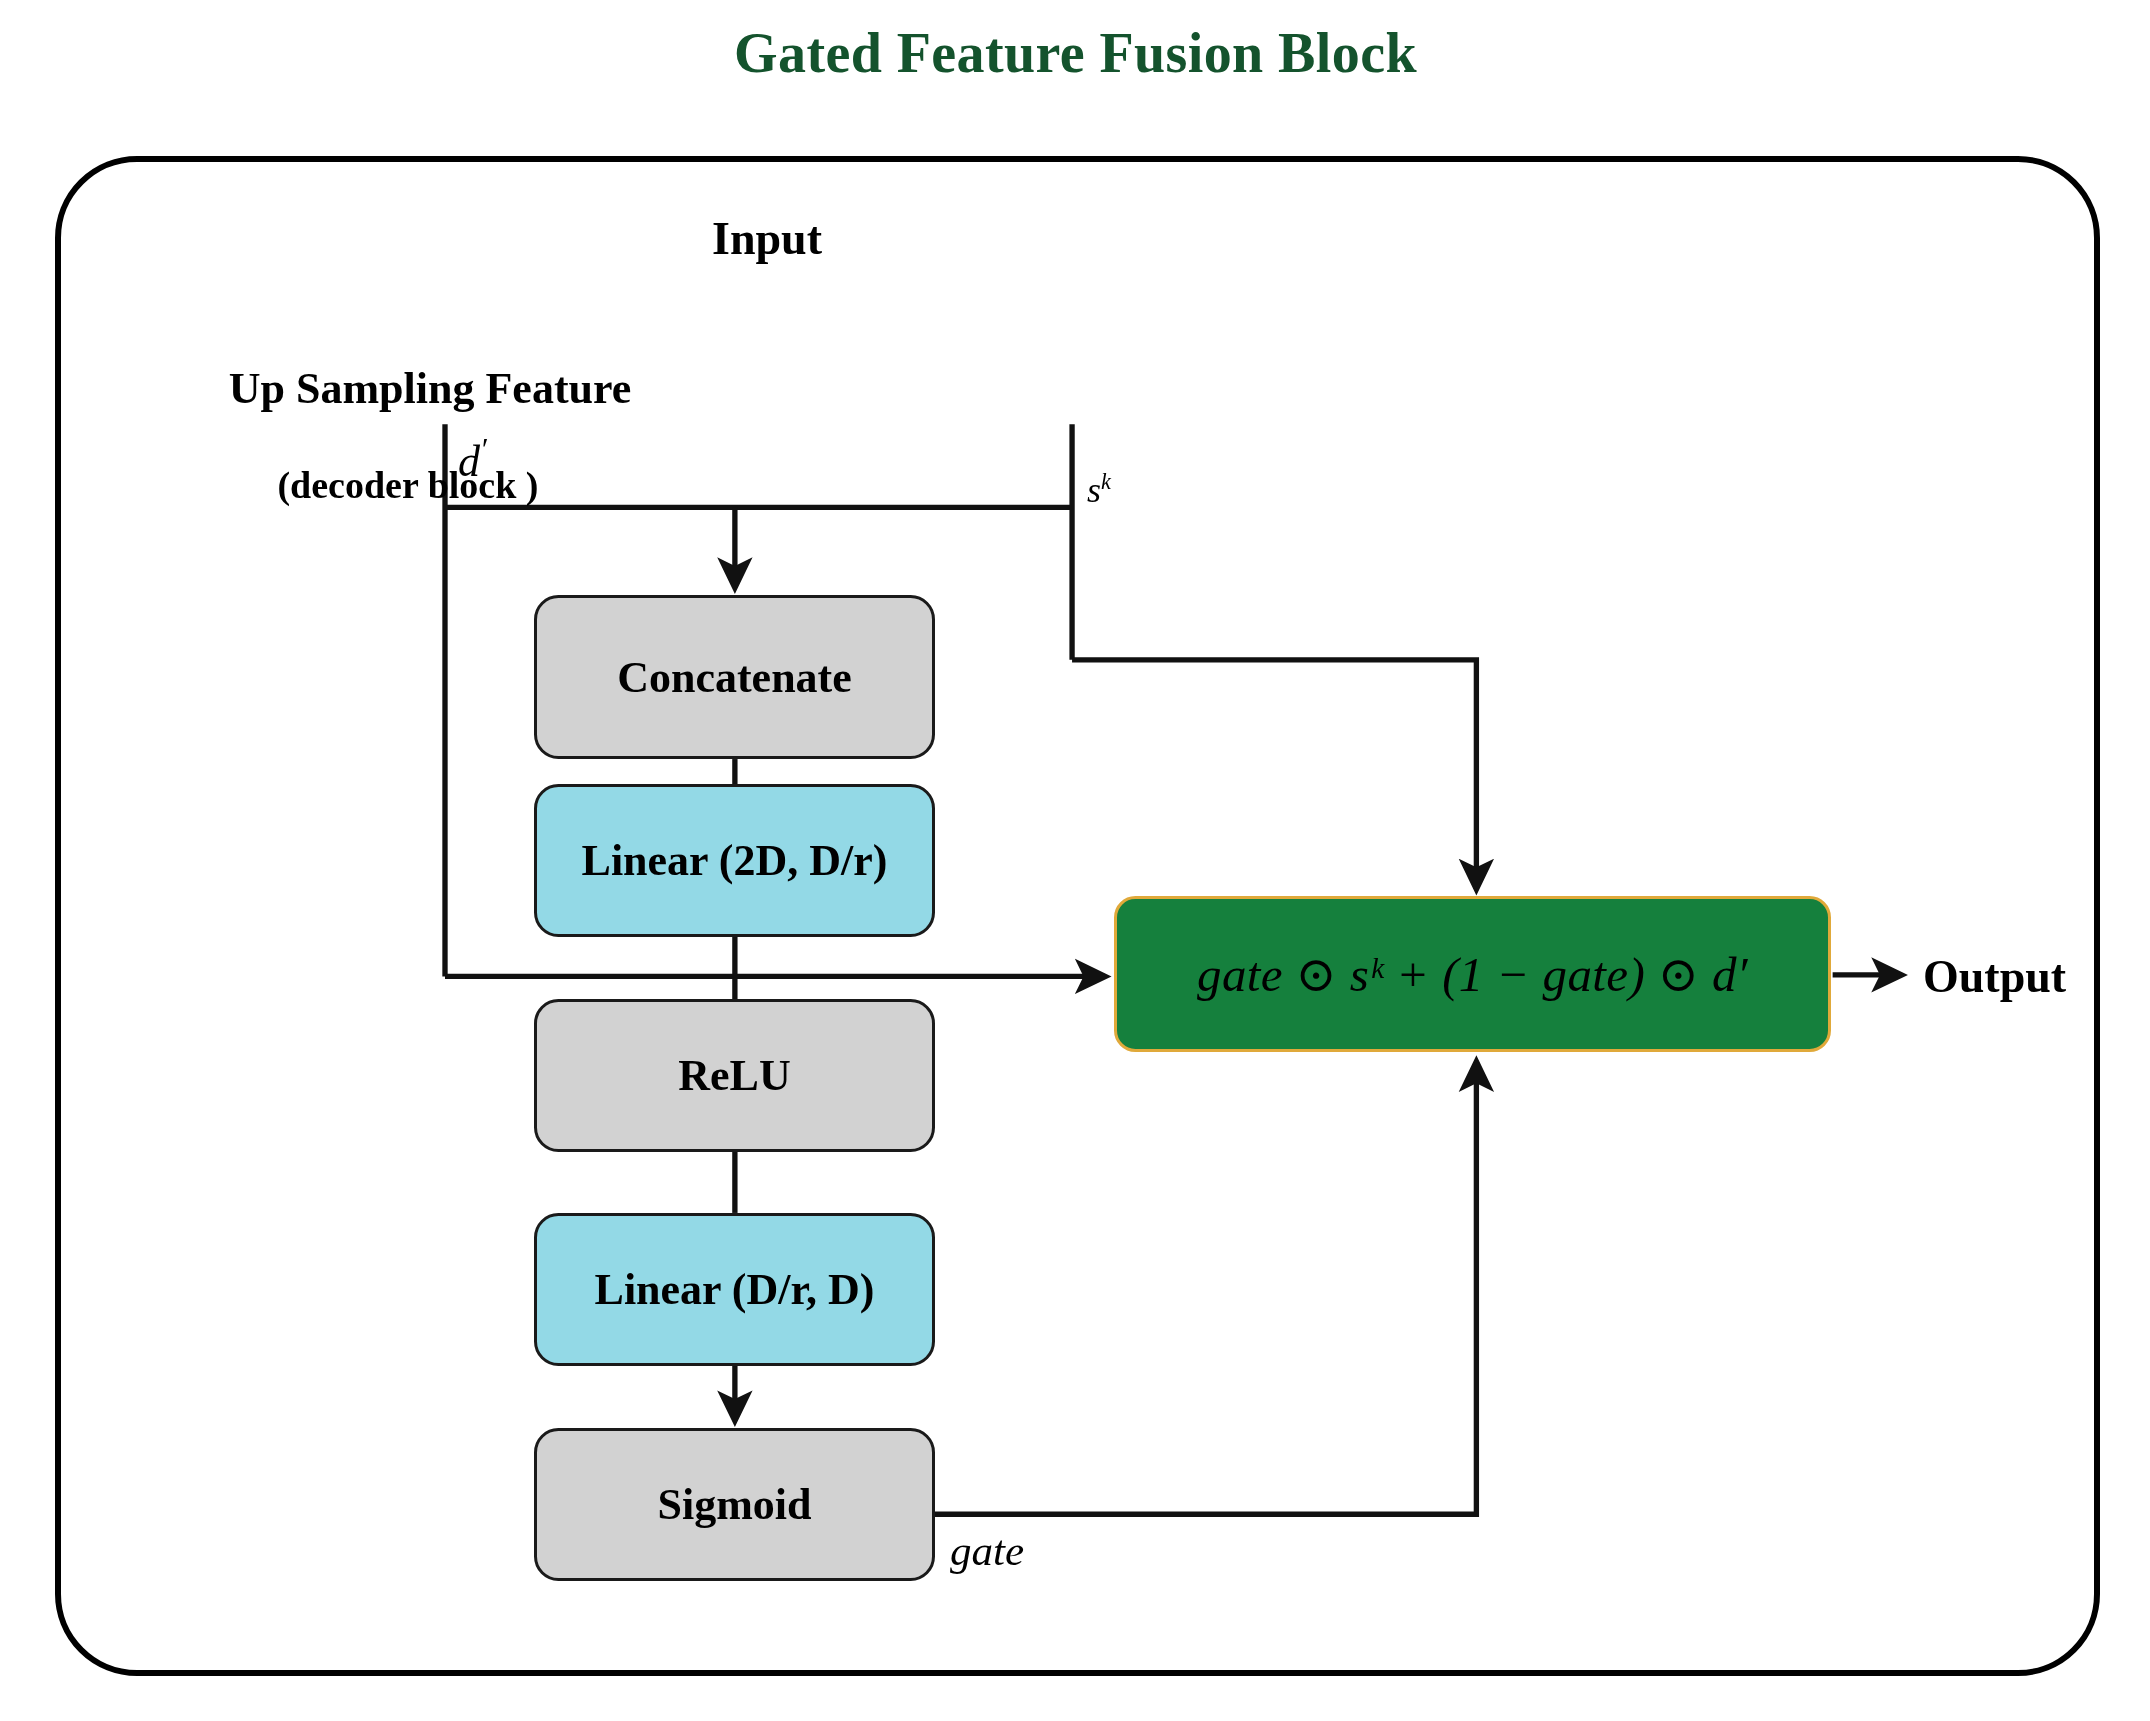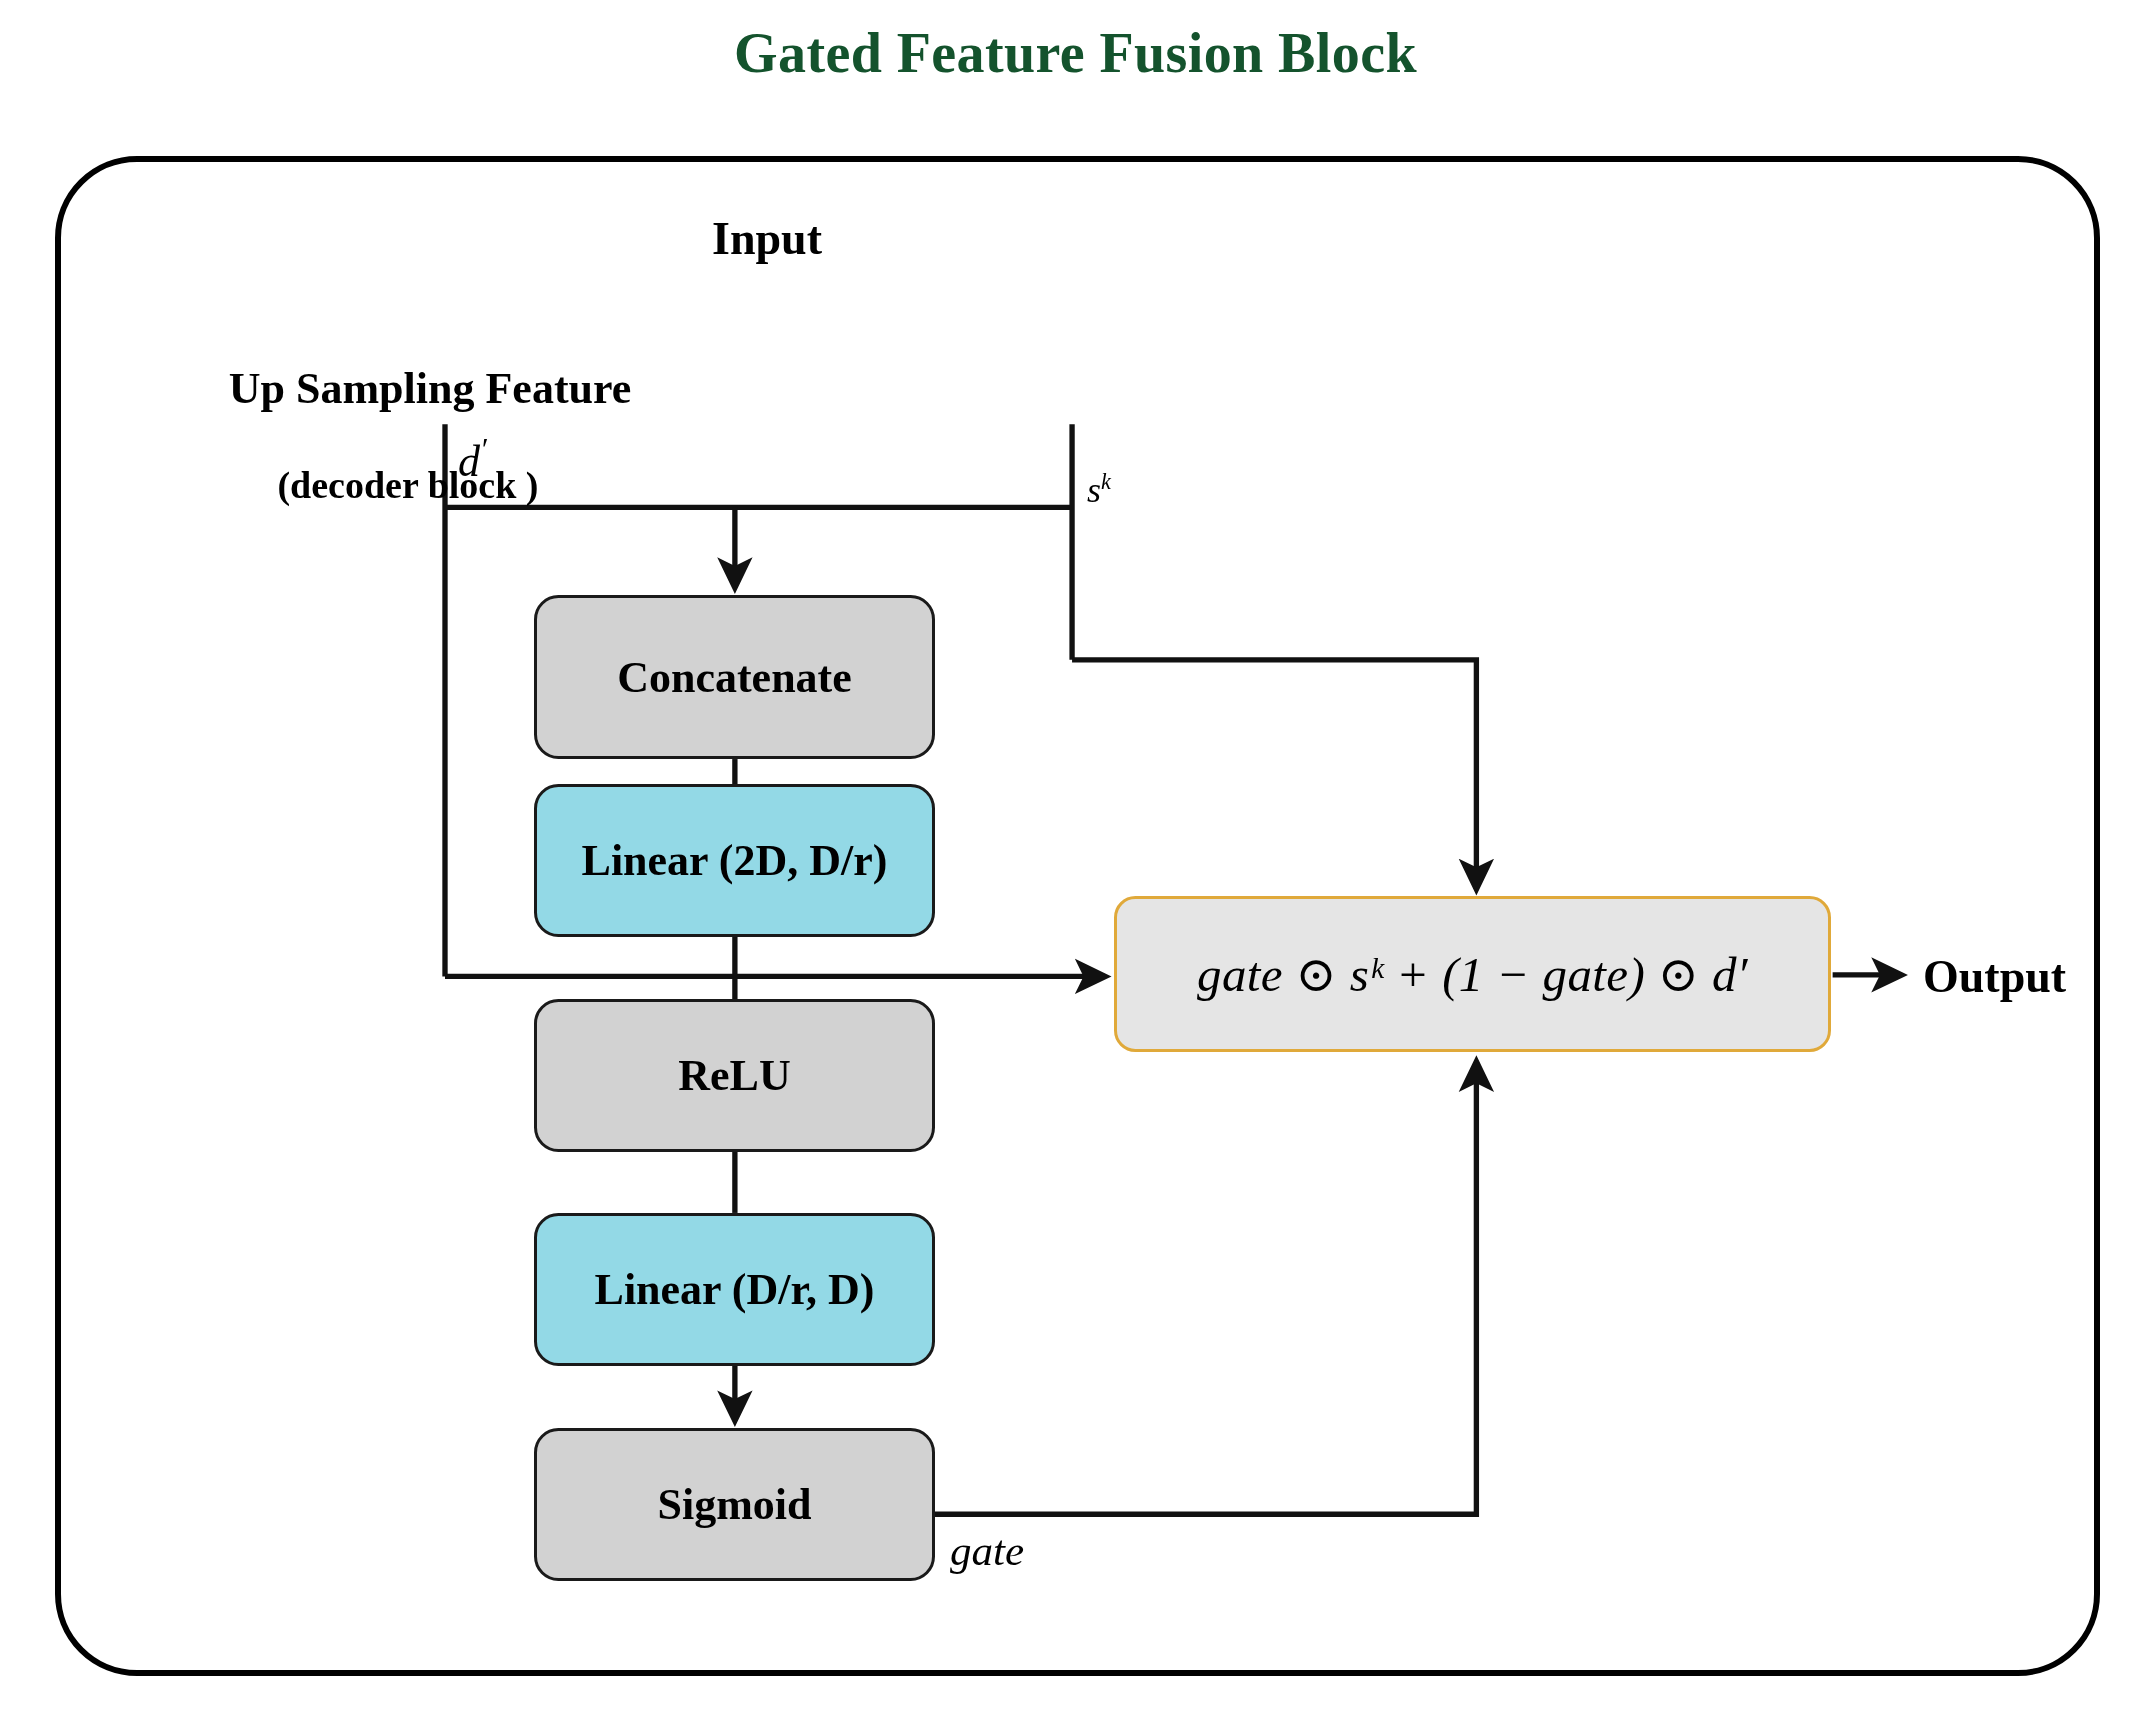--- a/index.html
+++ b/index.html
@@ -124,21 +124,21 @@
   #box-linear-1    { left: 534px; top: 784px; width: 401px; height: 153px; }
   #box-relu        { left: 534px; top: 999px; width: 401px; height: 153px; }
   #box-linear-2    { left: 534px; top: 1213px; width: 401px; height: 153px; }
   #box-sigmoid     { left: 534px; top: 1428px; width: 401px; height: 153px; }
   #box-fusion {
     position: absolute;
     left: 1114px;
     top: 896px;
     width: 717px;
     height: 156px;
-    background: #e5e5e5;
+    background: #15803d;
     border: 3.8px solid #e0a93a;
     border-radius: 21.4px;
     box-sizing: border-box;
     display: flex;
     align-items: center;
     justify-content: center;
     font-size: 49px;
     color: #000000;
   }
   #fusion-formula {

